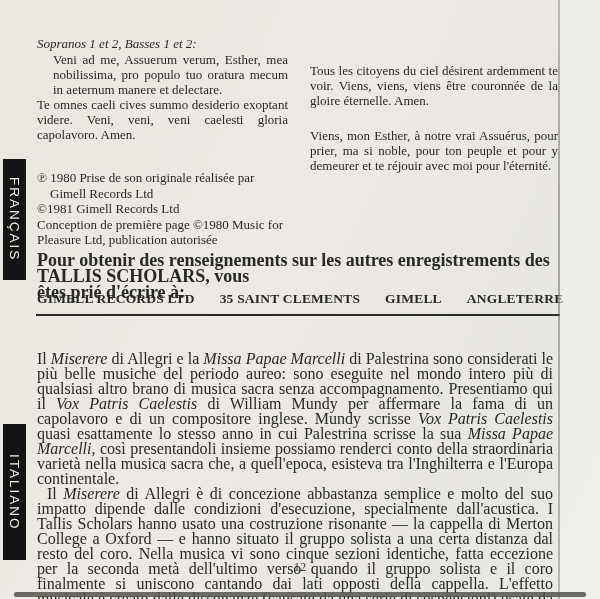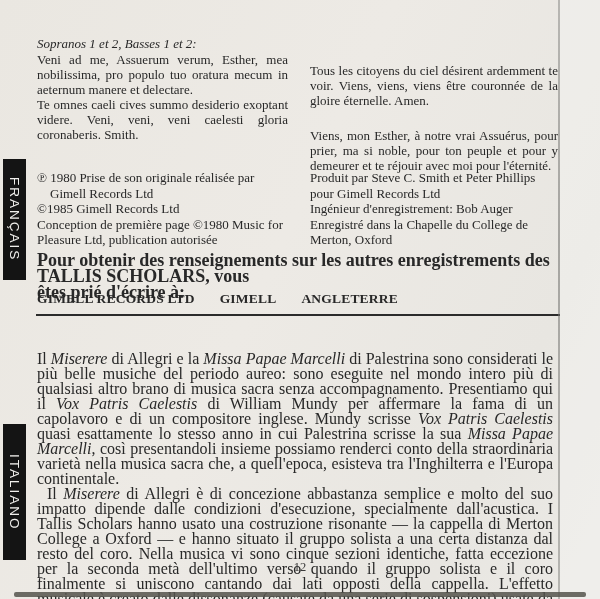--- a/index.html
+++ b/index.html
@@ -16,21 +16,21 @@
     display:flex;align-items:center;justify-content:center;
   }
   #bar-francais{top:159px;height:121px;}
   #bar-italiano{top:424px;height:136px;}
   .body-text{font-size:13px;line-height:15px;}
   .fr-col{position:absolute;top:36px;}
   #fr-left{left:37px;width:251px;}
   #fr-right{left:310px;width:248px;}
   .just{text-align:justify;}
   .ital-head{font-style:italic;}
-  #fr-left .latin1{margin-top:1px;}
+  #fr-left .latin1{margin-top:1px;margin-left:16px;}
   #fr-left .chorus-label{margin-top:17px;}
   #fr-left .latin2{margin-top:0px;}
   #fr-right .trans1{margin-top:20px;}
   #fr-right .trans2{margin-top:27px;}
   .credits{
     position:absolute;top:170px;font-size:13px;line-height:15.5px;
     white-space:pre-wrap;
   }
   #fr-left-credits{left:37px;width:262px;}
   #fr-right-credits{left:310px;width:258px;}
@@ -76,44 +76,40 @@
   <div class="vbar" id="bar-francais">
     <span>FRANÇAIS</span>
   </div>
   <div class="vbar" id="bar-italiano">
     <span>ITALIANO</span>
   </div>
 
   <div class="fr-col body-text" id="fr-left">
     <p class="ital-head">Sopranos 1 et 2, Basses 1 et 2:</p>
     <p class="just latin1">Veni ad me, Assuerum verum, Esther, mea nobilissima, pro populo tuo oratura mecum in aeternum manere et delectare.</p>
-    <p class="just latin2">Te omnes caeli cives summo desiderio exoptant videre. Veni, veni, veni caelesti gloria coronaberis. Smith.</p>
+    <p class="just latin2">Te omnes caeli cives summo desiderio exoptant videre. Veni, veni, veni caelesti gloria capolavoro. Amen.</p>
   </div>
 
   <div class="fr-col body-text" id="fr-right">
     <p class="just trans2">Tous les citoyens du ciel désirent ardemment te voir. Viens, viens, viens être couronnée de la gloire éternelle. Amen.</p>
     <p class="just trans1">Viens, mon Esther, à notre vrai Assuérus, pour prier, ma si noble, pour ton peuple et pour y demeurer et te réjouir avec moi pour l'éternité.</p>
   </div>
 
   <div class="credits" id="fr-left-credits">℗ 1980 Prise de son originale réalisée par
     Gimell Records Ltd
-©1985 Gimell Records Ltd
+©1981 Gimell Records Ltd
 Conception de première page ©1980 Music for
 Pleasure Ltd, publication autorisée</div>
-  <div class="credits" id="fr-right-credits">Produit par Steve C. Smith et Peter Phillips
-pour Gimell Records Ltd
-Ingénieur d'enregistrement: Bob Auger
-Enregistré dans la Chapelle du College de
-Merton, Oxford</div>
 
   <div id="contact">Pour obtenir des renseignements sur les autres enregistrements des TALLIS SCHOLARS, vous
 êtes prié d'écrire à:</div>
 
   <div id="address">
     <span>GIMELL RECORDS LTD</span>
+    <span>35 SAINT CLEMENTS</span>
     <span>GIMELL</span>
     <span>ANGLETERRE</span>
   </div>
 
   <div id="rule"></div>
 
   <div id="italian-block">
     <p class="para1"><span>Il </span><i>Miserere</i><span> di Allegri e la </span><i>Missa Papae Marcelli</i><span> di Palestrina sono considerati le più belle musiche del periodo aureo: sono eseguite nel mondo intero più di qualsiasi altro brano di musica sacra senza accompagnamento. Presentiamo qui il </span><i>Vox Patris Caelestis</i><span> di William Mundy per affermare la fama di un capolavoro e di un compositore inglese. Mundy scrisse </span><i>Vox Patris Caelestis</i><span> quasi esattamente lo stesso anno in cui Palestrina scrisse la sua </span><i>Missa Papae Marcelli</i><span>, così presentandoli insieme possiamo renderci conto della straordinaria varietà nella musica sacra che, a quell'epoca, esisteva tra l'Inghilterra e l'Europa continentale.</span></p>
     <p class="para2"><span>Il </span><i>Miserere</i><span> di Allegri è di concezione abbastanza semplice e molto del suo impatto dipende dalle condizioni d'esecuzione, specialmente dall'acustica. I Tallis Scholars hanno usato una costruzione risonante — la cappella di Merton College a Oxford — e hanno situato il gruppo solista a una certa distanza dal resto del coro. Nella musica vi sono cinque sezioni identiche, fatta eccezione per la seconda metà dell'ultimo verso quando il gruppo solista e il coro finalmente si uniscono cantando dai lati opposti della cappella. L'effetto musicale è creato dalle dissonanze (causate da una serie di sospensioni) usate da Allegri, e da abbellimenti intorno a una semplice linea vocale che trasportano</span></p>
   </div>

